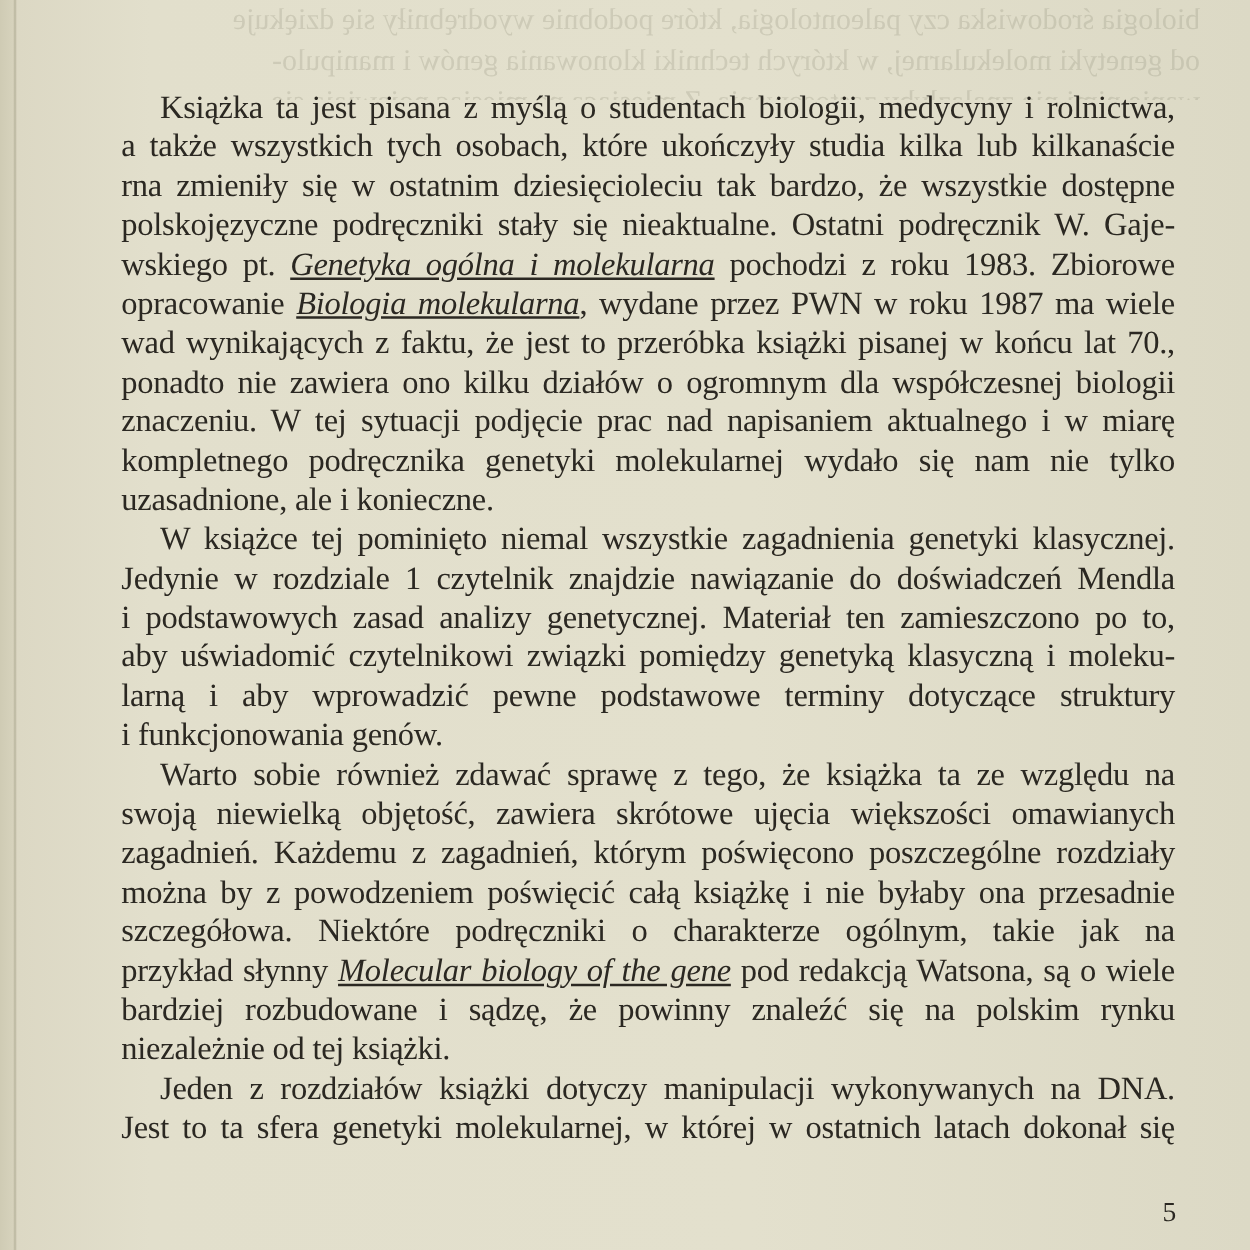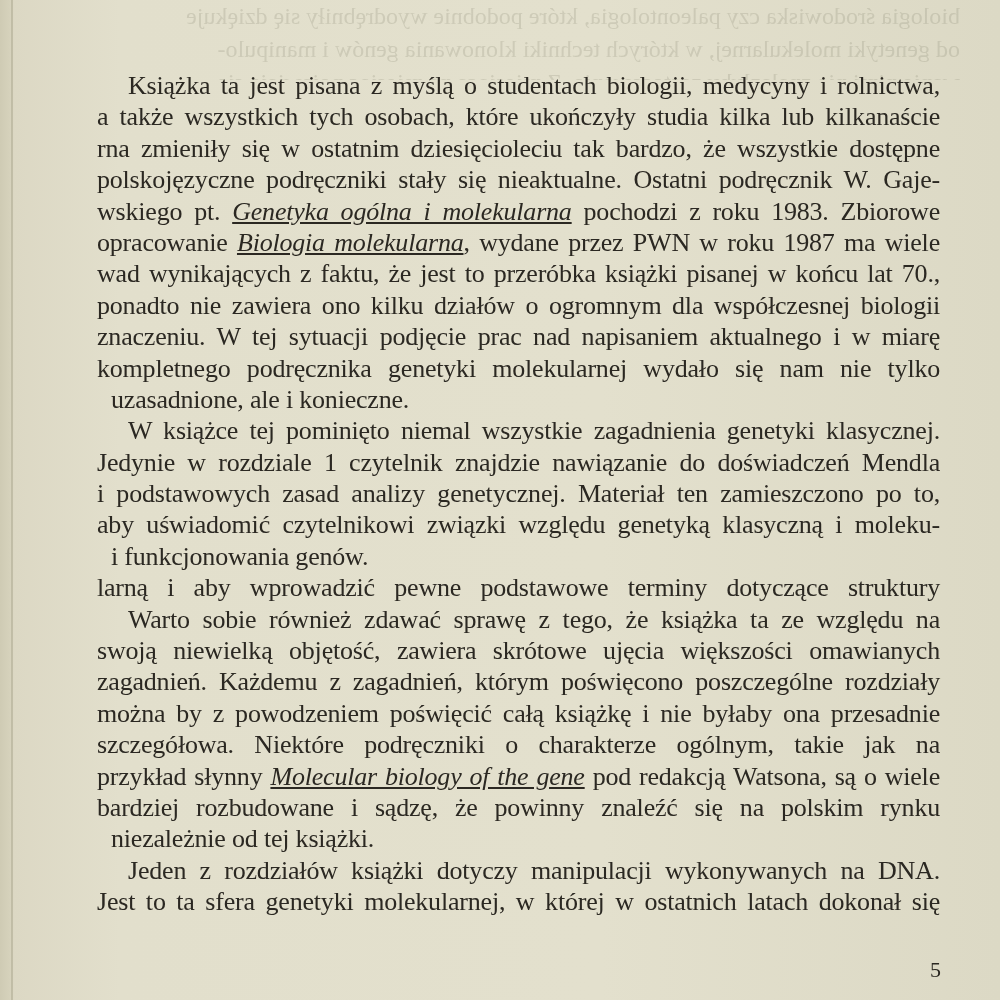--- a/index.html
+++ b/index.html
@@ -32,21 +32,21 @@
     line-height: 31.4px;
     letter-spacing: -0.2px;
   }
   .line {
     display: block;
     text-align: justify;
     text-align-last: justify;
     white-space: nowrap;
     height: 31.4px;
   }
-  .line.last { text-align-last: left; margin-left: 14px; }
+  .line.last { text-align-last: left; }
   .line.indent { padding-left: 31px; }
   .line span { white-space: pre; }
   .line .i { font-style: italic; text-decoration: underline; }
   .folio {
     position: absolute; left: 930px; top: 957px;
     font-size: 22px; color: #2b2822;
   }
 </style>
 </head>
 <body>
@@ -69,23 +69,23 @@
         <div class="line"><span>wad wynikających z faktu, że jest to przeróbka książki pisanej w końcu lat 70.,</span></div>
         <div class="line"><span>ponadto nie zawiera ono kilku działów o ogromnym dla współczesnej biologii</span></div>
         <div class="line"><span>znaczeniu. W tej sytuacji podjęcie prac nad napisaniem aktualnego i w miarę</span></div>
         <div class="line"><span>kompletnego podręcznika genetyki molekularnej wydało się nam nie tylko</span></div>
         <div class="line last"><span>uzasadnione, ale i konieczne.</span></div>
       </div>
       <div>
         <div class="line indent"><span>W książce tej pominięto niemal wszystkie zagadnienia genetyki klasycznej.</span></div>
         <div class="line"><span>Jedynie w rozdziale 1 czytelnik znajdzie nawiązanie do doświadczeń Mendla</span></div>
         <div class="line"><span>i podstawowych zasad analizy genetycznej. Materiał ten zamieszczono po to,</span></div>
-        <div class="line"><span>aby uświadomić czytelnikowi związki względu genetyką klasyczną i moleku-</span></div>
+        <div class="line"><span>aby uświadomić czytelnikowi związki pomiędzy genetyką klasyczną i moleku-</span></div>
+        <div class="line"><span>larną i aby wprowadzić pewne podstawowe terminy dotyczące struktury</span></div>
         <div class="line last"><span>i funkcjonowania genów.</span></div>
-        <div class="line"><span>larną i aby wprowadzić pewne podstawowe terminy dotyczące struktury</span></div>
       </div>
       <div>
         <div class="line indent"><span>Warto sobie również zdawać sprawę z tego, że książka ta ze względu na</span></div>
         <div class="line"><span>swoją niewielką objętość, zawiera skrótowe ujęcia większości omawianych</span></div>
         <div class="line"><span>zagadnień. Każdemu z zagadnień, którym poświęcono poszczególne rozdziały</span></div>
         <div class="line"><span>można by z powodzeniem poświęcić całą książkę i nie byłaby ona przesadnie</span></div>
         <div class="line"><span>szczegółowa. Niektóre podręczniki o charakterze ogólnym, takie jak na</span></div>
         <div class="line"><span>przykład słynny </span><span class="i">Molecular biology of the gene</span><span> pod redakcją Watsona, są o wiele</span></div>
         <div class="line"><span>bardziej rozbudowane i sądzę, że powinny znaleźć się na polskim rynku</span></div>
         <div class="line last"><span>niezależnie od tej książki.</span></div>

